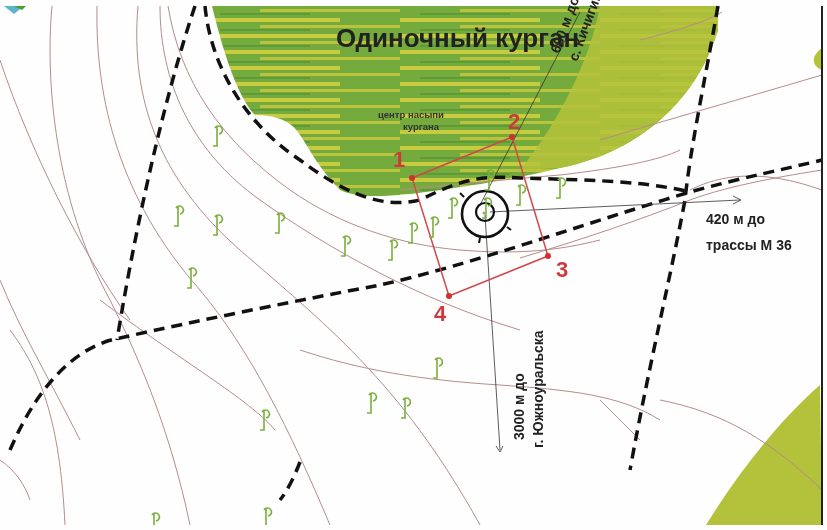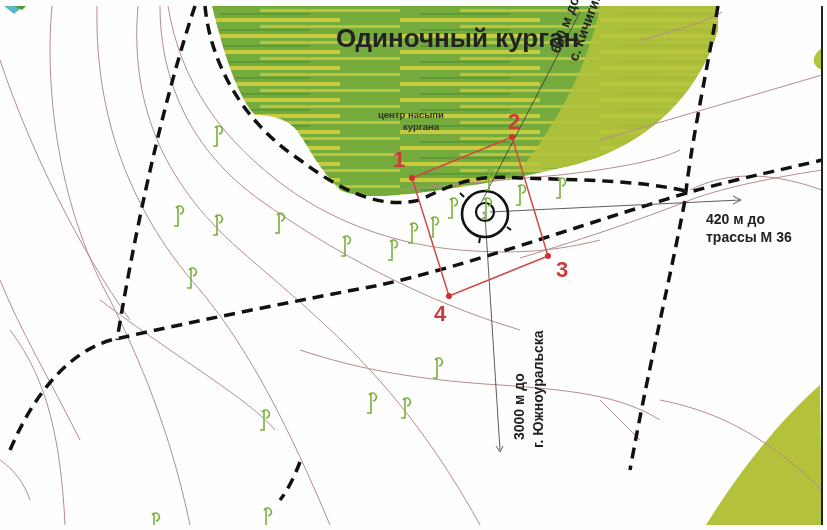--- a/index.html
+++ b/index.html
@@ -158,21 +158,21 @@
 
   <div class="lbl title" style="left:336px;top:24px;">Одиночный курган</div>
 
   <div class="lbl small" style="left:378px;top:110px;">центр насыпи</div>
   <div class="lbl small" style="left:395px;top:122px;margin-left:8px;">кургана</div>
 
   <div class="lbl dist" style="left:548px;top:50px;transform:rotate(-70deg);transform-origin:left top;">680 м до</div>
   <div class="lbl dist" style="left:566px;top:58px;transform:rotate(-70deg);transform-origin:left top;">с. Кичигино</div>
 
   <div class="lbl dist" style="left:706px;top:212px;">420 м до</div>
-  <div class="lbl dist" style="left:706px;top:230px;">трассы М 36</div>
+  <div class="lbl dist" style="left:706px;top:238px;">трассы М 36</div>
 
   <div class="lbl dist" style="left:512px;top:440px;transform:rotate(-90deg);transform-origin:left top;">3000 м до</div>
   <div class="lbl dist" style="left:531px;top:448px;transform:rotate(-90deg);transform-origin:left top;">г. Южноуральска</div>
 
   <div class="lbl corner" style="left:393px;top:148px;">1</div>
   <div class="lbl corner" style="left:508px;top:110px;">2</div>
   <div class="lbl corner" style="left:556px;top:258px;">3</div>
   <div class="lbl corner" style="left:434px;top:302px;">4</div>
 </div>
 

